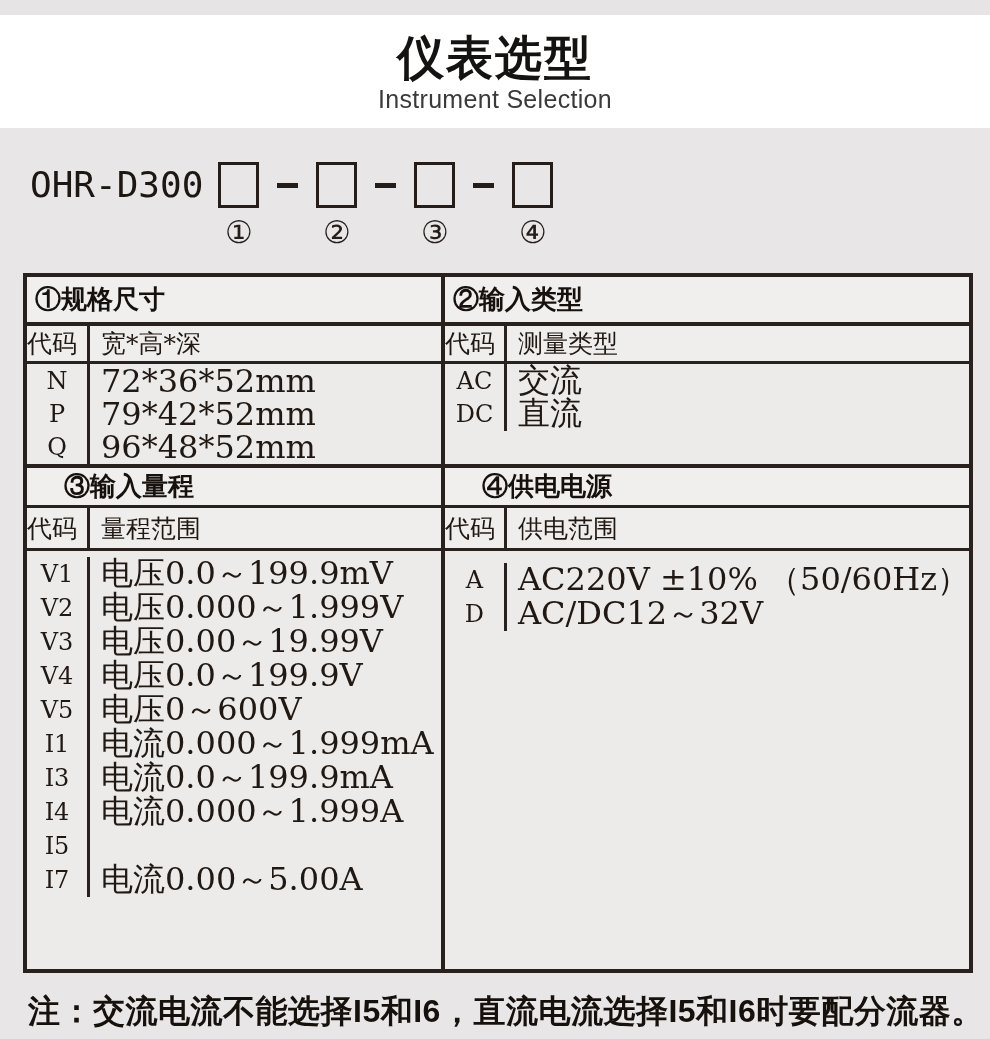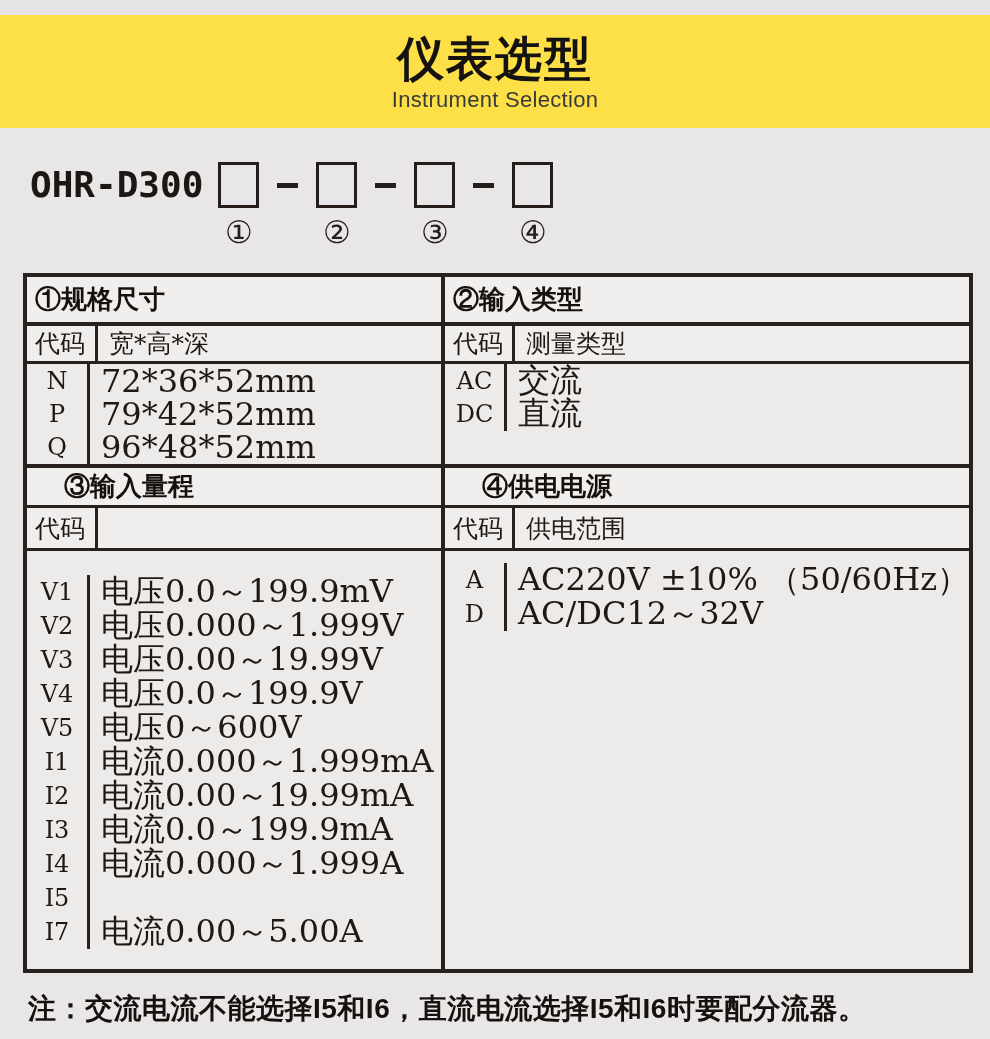--- a/index.html
+++ b/index.html
@@ -11,39 +11,39 @@
     position:relative;
     overflow:hidden;
   }
   .top-strip{
     position:absolute;left:0;top:0;width:990px;height:15px;
     background:#e6e4e4;
   }
   
   .banner{
     position:absolute;left:0;top:15px;width:990px;height:113px;
-    background:#fde047;
+    background:#ffffff;
     display:flex;flex-direction:column;align-items:center;justify-content:center;
     padding-top:4px;box-sizing:border-box;
   }
   .banner .title{
     font-size:47px;font-weight:bold;letter-spacing:2px;color:#141311;
     line-height:1.05;
   }
   .banner .subtitle{
-    font-size:22px;color:#3a3a3a;margin-top:3px;letter-spacing:0.3px;
+    font-size:25px;color:#3a3a3a;margin-top:3px;letter-spacing:0.3px;
   }
   
   .model-row{
     position:absolute;left:30px;top:162px;height:46px;
     display:flex;align-items:center;
   }
   .model-prefix{
     font-family:"DejaVu Sans Mono","Liberation Mono",monospace;
-    font-weight:bold;font-size:36px;letter-spacing:0px;color:#1d1713;
+    font-weight:normal;font-size:36px;letter-spacing:0px;color:#1d1713;
     margin-right:15px;line-height:46px;
   }
   .model-box{
     width:41px;height:46px;box-sizing:border-box;
     border:3px solid #251d1a;position:relative;flex:none;
   }
   .model-dash{
     width:21px;height:5px;background:#251d1a;margin:0 18px;flex:none;
   }
   .circ-num{
@@ -73,42 +73,42 @@
   .sec-h.second{height:37px;border-bottom:3px solid #29211e;padding-left:37px;}
   .col-h{
     height:35px;border-bottom:3px solid #29211e;
     display:flex;align-items:stretch;
     font-size:25px;flex:none;
     background:#efeeed;
   }
   .col-h.second{height:40px;}
   .tbody{display:flex;flex-direction:column;flex:none;}
   .tbody.b1{height:100px;border-bottom:4px solid #29211e;}
-  .tbody.b2{flex:1;padding-top:24px;}
+  .tbody.b2{flex:1;padding-top:6px;}
   .half.right .tbody.b2{padding-top:12px;}
   .t-row{display:flex;align-items:stretch;height:33.3px;flex:none;}
   .tbody.b2 .t-row{height:34px;}
   .code-cell{
     width:60px;flex:none;border-right:3px solid #29211e;
     display:flex;align-items:center;justify-content:center;
     font-size:24px;box-sizing:content-box;
   }
   .half.right .code-cell{width:59px;}
-  .col-h .code-cell{justify-content:flex-start;padding-left:8px;font-size:25px;}
+  .col-h .code-cell{justify-content:flex-start;padding-left:0;font-size:25px;}
   .val-cell{
     flex:1;display:flex;align-items:center;
     padding-left:11px;font-size:32px;white-space:nowrap;
   }
   .col-h .val-cell{font-size:25px;}
   .half.right .col-h.second .val-cell{}
   
   .note{
     position:absolute;left:28px;top:990px;
     font-family:"Liberation Sans",sans-serif;
-    font-weight:bold;font-size:28px;color:#17110e;letter-spacing:0.5px;
+    font-weight:bold;font-size:32px;color:#17110e;letter-spacing:0.5px;
     white-space:nowrap;
   }
 </style>
 </head>
 <body>
 
 <div class="top-strip"></div>
 
 <div class="banner">
   <div class="title">仪表选型</div>
@@ -152,20 +152,21 @@
         <span class="val-cell">79*42*52mm</span>
       </div>
       <div class="t-row">
         <span class="code-cell">Q</span>
         <span class="val-cell">96*48*52mm</span>
       </div>
     </div>
     <div class="sec-h second">③输入量程</div>
     <div class="col-h second">
       <span class="code-cell">代码</span>
+      <span class="val-cell">量程范围</span>
     </div>
     <div class="tbody b2">
       <div class="t-row">
         <span class="code-cell">V1</span>
         <span class="val-cell">电压0.0～199.9mV</span>
       </div>
       <div class="t-row">
         <span class="code-cell">V2</span>
         <span class="val-cell">电压0.000～1.999V</span>
       </div>
@@ -177,24 +178,20 @@
         <span class="code-cell">V4</span>
         <span class="val-cell">电压0.0～199.9V</span>
       </div>
       <div class="t-row">
         <span class="code-cell">V5</span>
         <span class="val-cell">电压0～600V</span>
       </div>
       <div class="t-row">
         <span class="code-cell">I1</span>
         <span class="val-cell">电流0.000～1.999mA</span>
-      </div>
-      <div class="t-row">
-        <span class="code-cell">I2</span>
-        <span class="val-cell">电流0.00～19.99mA</span>
       </div>
       <div class="t-row">
         <span class="code-cell">I3</span>
         <span class="val-cell">电流0.0～199.9mA</span>
       </div>
       <div class="t-row">
         <span class="code-cell">I4</span>
         <span class="val-cell">电流0.000～1.999A</span>
       </div>
       <div class="t-row">

